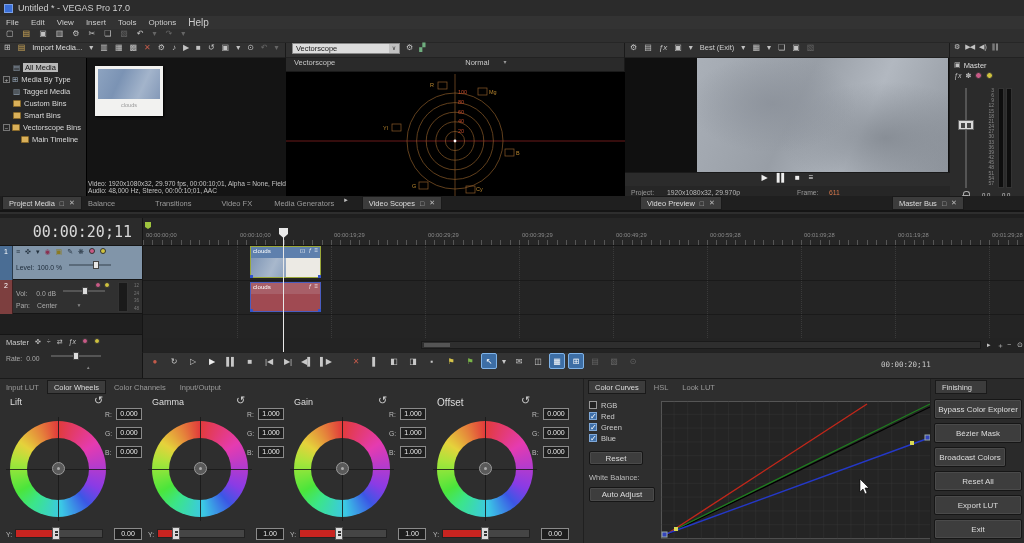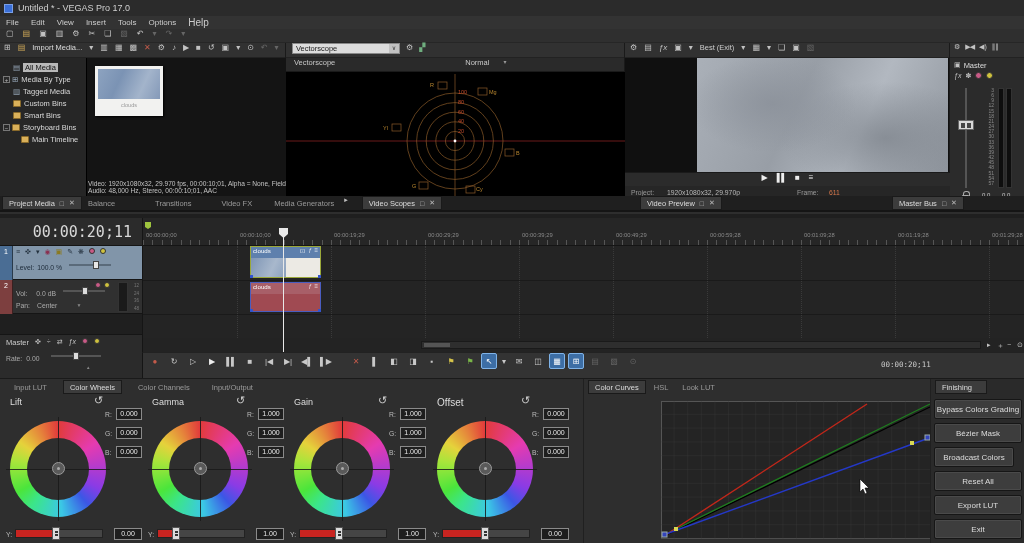--- a/index.html
+++ b/index.html
@@ -119,21 +119,21 @@
           <span class="fold"></span>
           <span>Custom Bins</span>
         </div>
       <div class="treerow" style="padding-left:10px">
           <span class="fold"></span>
           <span>Smart Bins</span>
         </div>
       <div class="treerow">
           <span class="exp">−</span>
           <span class="fold"></span>
-          <span>Storyboard Bins</span>
+          <span>Vectorscope Bins</span>
         </div>
       <div class="treerow" style="padding-left:18px">
           <span class="fold"></span>
           <span>Main Timeline</span>
         </div>
     </div>
 
     <div class="abs" style="left:86px;top:15px;width:200px;height:138px;background:#141414;border-left:1px solid #000">
       <div class="abs" style="left:8px;top:8px;width:68px;height:50px;background:#f2f2f0;box-shadow:1px 1px 2px #000">
         <div style="margin:3px;height:30px;background:linear-gradient(115deg,#8da3c0 0%,#7b93b4 35%,#a3b4cb 70%,#8499b8 100%)"></div>
@@ -542,21 +542,21 @@
         </span>
       <span class="tbtn">
           <i class="gray" style="font-style:normal">⊙</i>
         </span>
       <span class="abs" style="left:738px;top:7px;font-family:'DejaVu Sans Mono',monospace;font-size:7.5px;color:#ccc">00:00:20;11</span>
     </div>
   </div>
 
   <div class="abs" style="left:0;top:378px;width:1024px;height:165px;background:#2e2e2e;border-top:1px solid #1a1a1a">
 
-    <div class="abs hrow" style="left:0;top:1px;height:14px;gap:10px;padding-left:8px">
+    <div class="abs hrow" style="left:0;top:1px;height:14px;gap:2px;">
       <span class="tab">Input LUT</span>
       <span class="tab active">Color Wheels</span>
       <span class="tab">Color Channels</span>
       <span class="tab">Input/Output</span>
     </div>
 
     <div class="abs" style="left:6px;top:16px;width:142px;height:192px">
       <span style="position:absolute;left:4px;top:2px;font-size:9px;color:#ddd">Lift</span>
       <span class="rst abs" style="left:88px;top:0">↺</span>
       <div class="wheel-ring" style="left:4px;top:26px;width:96px;height:96px"></div>
@@ -648,20 +648,41 @@
       <div class="vbox abs" style="left:108px;top:133px;width:28px;height:12px">0.00</div>
     </div>
 
     <div class="abs" style="left:583px;top:0;width:1px;height:165px;background:#202020"></div>
 
     <div class="abs hrow" style="left:588px;top:1px;height:14px;gap:2px">
       <span class="tab active">Color Curves</span>
       <span class="tab">HSL</span>
       <span class="tab">Look LUT</span>
     </div>
+    <div class="abs" style="left:589px;top:22px;width:70px;height:140px">
+      <div class="hrow" style="gap:4px;height:11px">
+          <span class="cb"></span>
+          <span style="font-size:7.5px;color:#ccc">RGB</span>
+        </div>
+      <div class="hrow" style="gap:4px;height:11px">
+          <span class="cb checked"></span>
+          <span style="font-size:7.5px;color:#ccc">Red</span>
+        </div>
+      <div class="hrow" style="gap:4px;height:11px">
+          <span class="cb checked"></span>
+          <span style="font-size:7.5px;color:#ccc">Green</span>
+        </div>
+      <div class="hrow" style="gap:4px;height:11px">
+          <span class="cb checked"></span>
+          <span style="font-size:7.5px;color:#ccc">Blue</span>
+        </div>
+      <div class="fbtn abs" style="left:0;top:50px;width:54px;height:14px">Reset</div>
+      <span class="abs" style="left:0;top:72px;font-size:7.5px;color:#bbb">White Balance:</span>
+      <div class="fbtn abs" style="left:0;top:86px;width:66px;height:15px">Auto Adjust</div>
+    </div>
 
     <div class="abs" style="left:661px;top:22px;width:272px;height:138px;background:#242424;border:1px solid #555">
       <svg width="272" height="138" style="position:absolute;left:-1px;top:-1px">
         <defs>
           <pattern id="grid" width="13.6" height="13.8" patternUnits="userSpaceOnUse">
             <path d="M13.6 0 V13.8 M0 13.8 H13.6" stroke="#3b3b3b" stroke-width="0.6" fill="none"></path>
           </pattern>
         </defs>
         <rect x="0" y="0" width="272" height="138" fill="url(#grid)"></rect>
         <line x1="3" y1="135" x2="269" y2="6" stroke="#000" stroke-width="1.3"></line>
@@ -675,22 +696,22 @@
         <path d="M199 78 l0 13 l3 -3 l2 5 l2 -1 l-2 -5 l4 0 z" fill="#fff" stroke="#000" stroke-width="0.6"></path>
       </svg>
     </div>
 
     <div class="abs" style="left:930px;top:0;width:1px;height:165px;background:#202020"></div>
 
     <div class="abs" style="left:931px;top:0;width:93px;height:165px;background:#2a2a2a">
       <div class="tab active" style="position:absolute;left:4px;top:1px;width:52px">
           <span>Finishing</span>
         </div>
-      <div class="fbtn abs" style="left:3px;top:20px;width:88px;height:20px">Bypass Colors Grading</div>
+      <div class="fbtn abs" style="left:3px;top:20px;width:88px;height:20px">Bypass Color Explorer</div>
       <div class="fbtn abs" style="left:3px;top:44px;width:88px;height:20px">Bézier Mask</div>
-      <div class="fbtn abs" style="left:3px;top:68px;width:80px;height:20px">Broadcast Colors</div>
+      <div class="fbtn abs" style="left:3px;top:68px;width:72px;height:20px">Broadcast Colors</div>
       <div class="fbtn abs" style="left:3px;top:92px;width:88px;height:20px">Reset All</div>
       <div class="fbtn abs" style="left:3px;top:116px;width:88px;height:20px">Export LUT</div>
       <div class="fbtn abs" style="left:3px;top:140px;width:88px;height:20px">Exit</div>
     </div>
   </div>
 
 </div>
 
 </body></html>

